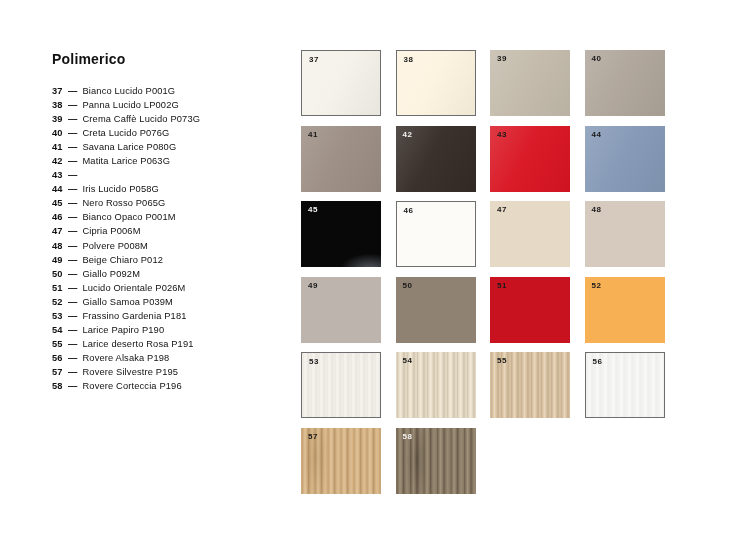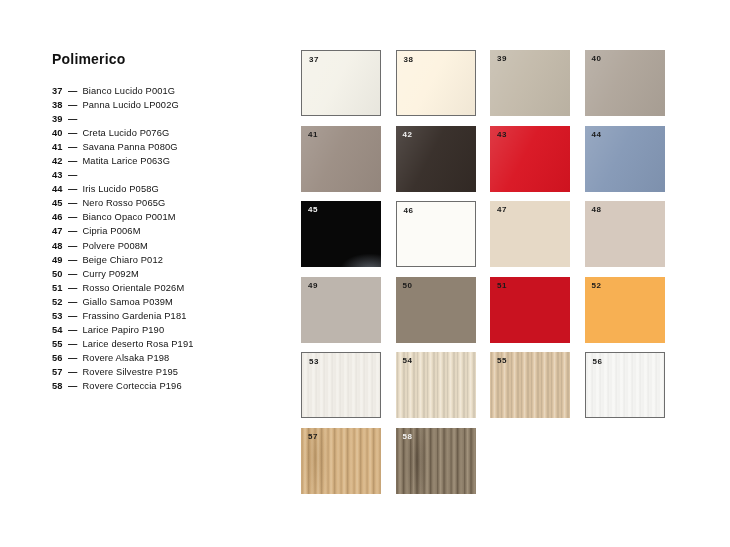--- a/index.html
+++ b/index.html
@@ -183,30 +183,31 @@
         <span class="legend-name">Bianco Lucido P001G</span>
       </div>
       <div class="legend-row">
         <span class="legend-num">38</span>
         <span class="legend-dash">—</span>
         <span class="legend-name">Panna Lucido LP002G</span>
       </div>
       <div class="legend-row">
         <span class="legend-num">39</span>
         <span class="legend-dash">—</span>
+        <span class="legend-name">Crema Caffè Lucido P073G</span>
       </div>
       <div class="legend-row">
         <span class="legend-num">40</span>
         <span class="legend-dash">—</span>
         <span class="legend-name">Creta Lucido P076G</span>
       </div>
       <div class="legend-row">
         <span class="legend-num">41</span>
         <span class="legend-dash">—</span>
-        <span class="legend-name">Savana Panna P080G</span>
+        <span class="legend-name">Savana Larice P080G</span>
       </div>
       <div class="legend-row">
         <span class="legend-num">42</span>
         <span class="legend-dash">—</span>
         <span class="legend-name">Matita Larice P063G</span>
       </div>
       <div class="legend-row">
         <span class="legend-num">43</span>
         <span class="legend-dash">—</span>
       </div>
@@ -236,26 +237,26 @@
         <span class="legend-name">Polvere P008M</span>
       </div>
       <div class="legend-row">
         <span class="legend-num">49</span>
         <span class="legend-dash">—</span>
         <span class="legend-name">Beige Chiaro P012</span>
       </div>
       <div class="legend-row">
         <span class="legend-num">50</span>
         <span class="legend-dash">—</span>
-        <span class="legend-name">Curry P092M</span>
+        <span class="legend-name">Giallo P092M</span>
       </div>
       <div class="legend-row">
         <span class="legend-num">51</span>
         <span class="legend-dash">—</span>
-        <span class="legend-name">Rosso Orientale P026M</span>
+        <span class="legend-name">Lucido Orientale P026M</span>
       </div>
       <div class="legend-row">
         <span class="legend-num">52</span>
         <span class="legend-dash">—</span>
         <span class="legend-name">Giallo Samoa P039M</span>
       </div>
       <div class="legend-row">
         <span class="legend-num">53</span>
         <span class="legend-dash">—</span>
         <span class="legend-name">Frassino Gardenia P181</span>

